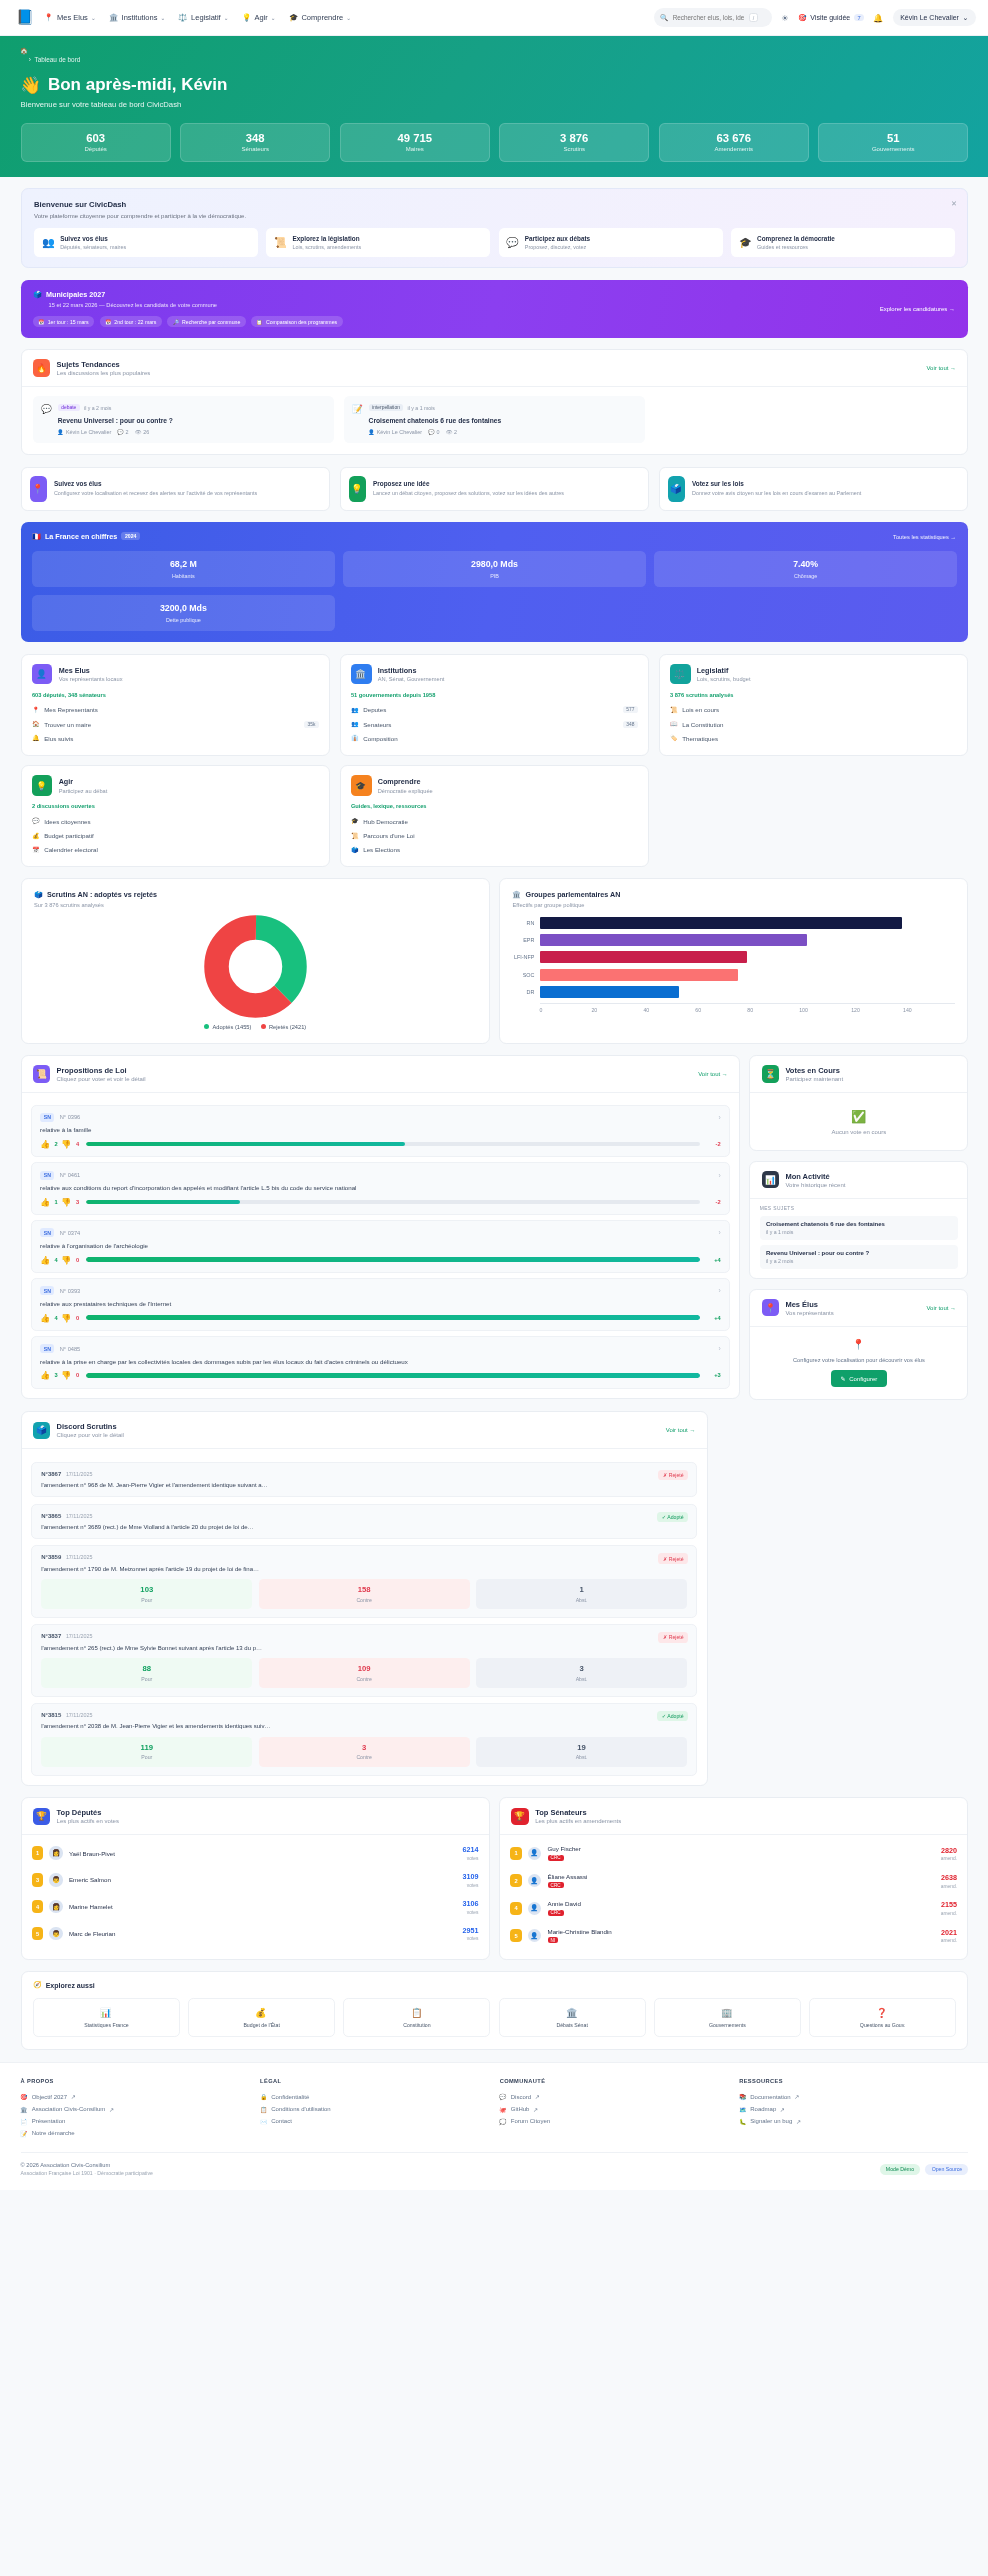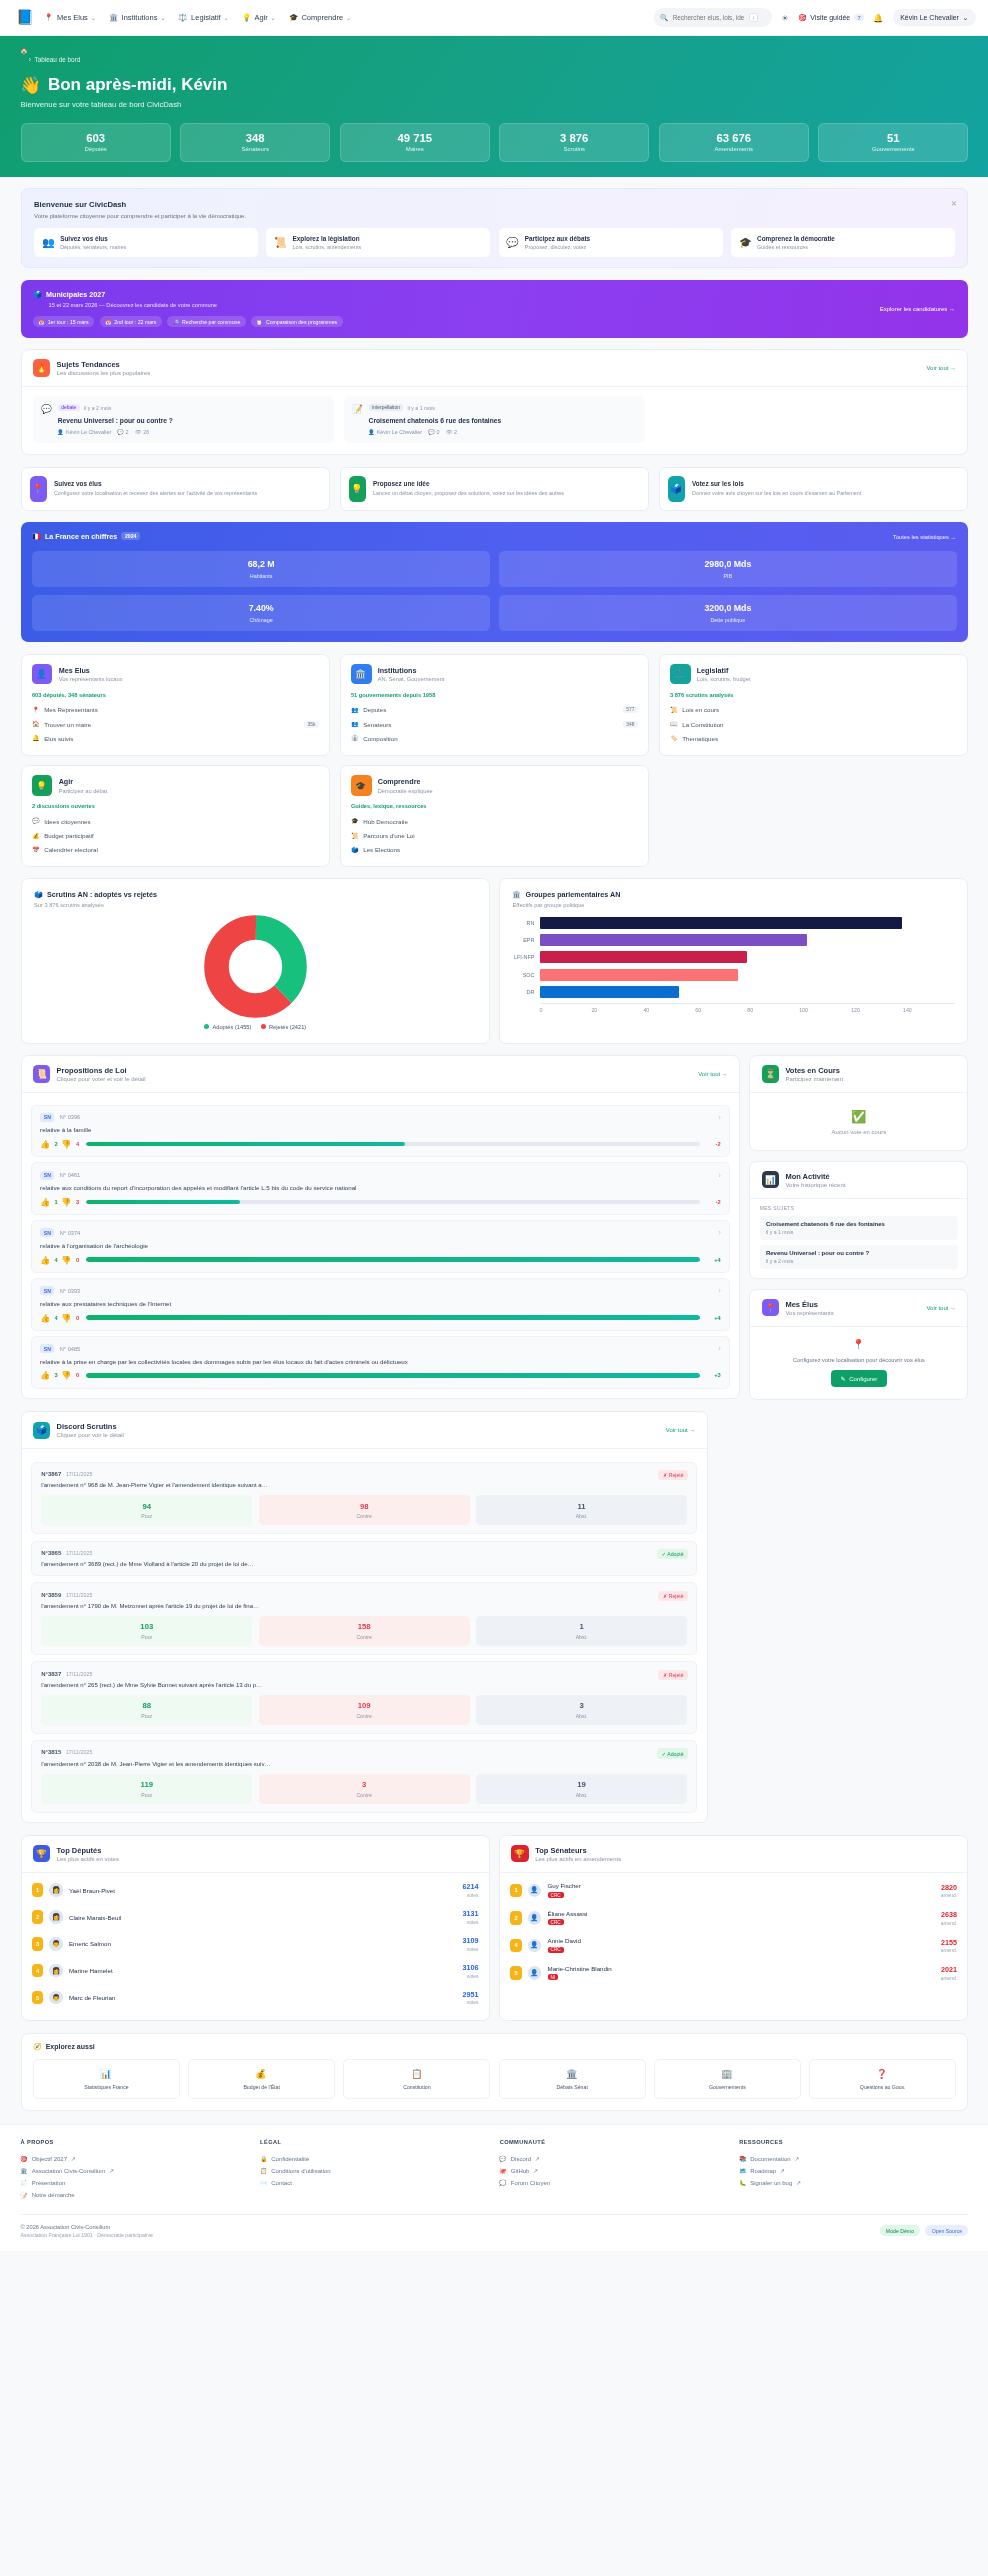--- a/index.html
+++ b/index.html
@@ -86,21 +86,21 @@
   .act { background:#fff; border:0.5px solid #e9edf2; border-radius:6.2px; padding:8.2px; display:flex; gap:6.7px; align-items:center;}
   .actic { width:17.5px; height:26px; border-radius:5.2px; display:flex; align-items:center; justify-content:center; font-size:9.3px; flex:0 0 auto;}
   .act .t { font-size:6.4px; font-weight:bold;}
   .act .s { font-size:5.4px; color:#8a94a6; margin-top:2.6px; line-height:1.4;}
 
   
   .france { background:linear-gradient(100deg,#3b5ce6,#4f5ff0,#5b5bef); border-radius:7.2px; padding:9.3px 11.3px 11.3px; color:#fff; position:relative;}
   .france .ttl { font-size:7.2px; font-weight:bold; display:flex; align-items:center; gap:4.1px;}
   .yearb { background:rgba(255,255,255,.2); border-radius:3.1px; font-size:5.2px; padding:1px 3.6px;}
   .france .cta { position:absolute; right:12.4px; top:11.3px; font-size:5.7px; color:rgba(255,255,255,.92);}
-  .fgrid { display:grid; grid-template-columns:repeat(2,1fr); gap:8.2px; margin-top:10.3px;}
+  .fgrid { display:grid; grid-template-columns:repeat(3,1fr); gap:8.2px; margin-top:10.3px;}
   .fcell { background:rgba(255,255,255,.12); border-radius:5.2px; padding:8.2px 4.1px; text-align:center;}
   .fcell .v { font-size:8.8px; font-weight:bold;}
   .fcell .l { font-size:5.4px; color:rgba(255,255,255,.85); margin-top:3.6px;}
 
   
   .navgrid { display:grid; grid-template-columns:repeat(3,1fr); gap:9.3px; }
   .ncard { background:#fff; border:0.5px solid #e9edf2; border-radius:7.2px; padding:9.3px 10.3px;}
   .nhead { display:flex; gap:6.2px; align-items:center;}
   .nhead .t { font-size:7.2px; font-weight:bold;}
   .nhead .s { font-size:5.7px; color:#8a94a6; margin-top:1.5px;}
@@ -825,34 +825,20 @@
         <div class="seeall">Voir tout →</div>
       </div>
       <div class="propbody" id="scrlist">
           <div class="scr">
    <div class="l1">
               <span class="scrno">N°3867</span>
               <span class="scrdt">17/11/2025</span>
             </div>
    <span class="pill rej">✗ Rejeté</span>
    <div class="scrtxt">l'amendement n° 968 de M. Jean-Pierre Vigier et l'amendement identique suivant a…</div>
-   <div class="vgrid">
-     <div class="vcell p">
-                <div class="n">94</div>
-                <div class="l">Pour</div>
-              </div>
-     <div class="vcell c">
-                <div class="n">98</div>
-                <div class="l">Contre</div>
-              </div>
-     <div class="vcell a">
-                <div class="n">11</div>
-                <div class="l">Abst.</div>
-              </div>
-   </div>
           </div>
           <div class="scr">
    <div class="l1">
               <span class="scrno">N°3865</span>
               <span class="scrdt">17/11/2025</span>
             </div>
    <span class="pill ado">✓ Adopté</span>
    <div class="scrtxt">l'amendement n° 3689 (rect.) de Mme Violland à l'article 20 du projet de loi de…</div>
           </div>
           <div class="scr">
@@ -935,31 +921,20 @@
         </div>
         <div class="topbody" id="topdep">
             <div class="trow">
               <div class="rank">1</div>
    <div class="av">👩</div>
    <div>
                 <div class="tname">Yaël Braun-Pivet</div>
               </div>
    <div class="tnum">
                 <div class="n" style="color:#2563eb">6214</div>
-                <div class="u">votes</div>
-              </div>
-            </div>
-            <div class="trow">
-              <div class="rank">2</div>
-   <div class="av">👩</div>
-   <div>
-                <div class="tname">Claire Marais-Beuil</div>
-              </div>
-   <div class="tnum">
-                <div class="n" style="color:#2563eb">3131</div>
                 <div class="u">votes</div>
               </div>
             </div>
             <div class="trow">
               <div class="rank">3</div>
    <div class="av">👨</div>
    <div>
                 <div class="tname">Emeric Salmon</div>
               </div>
    <div class="tnum">

